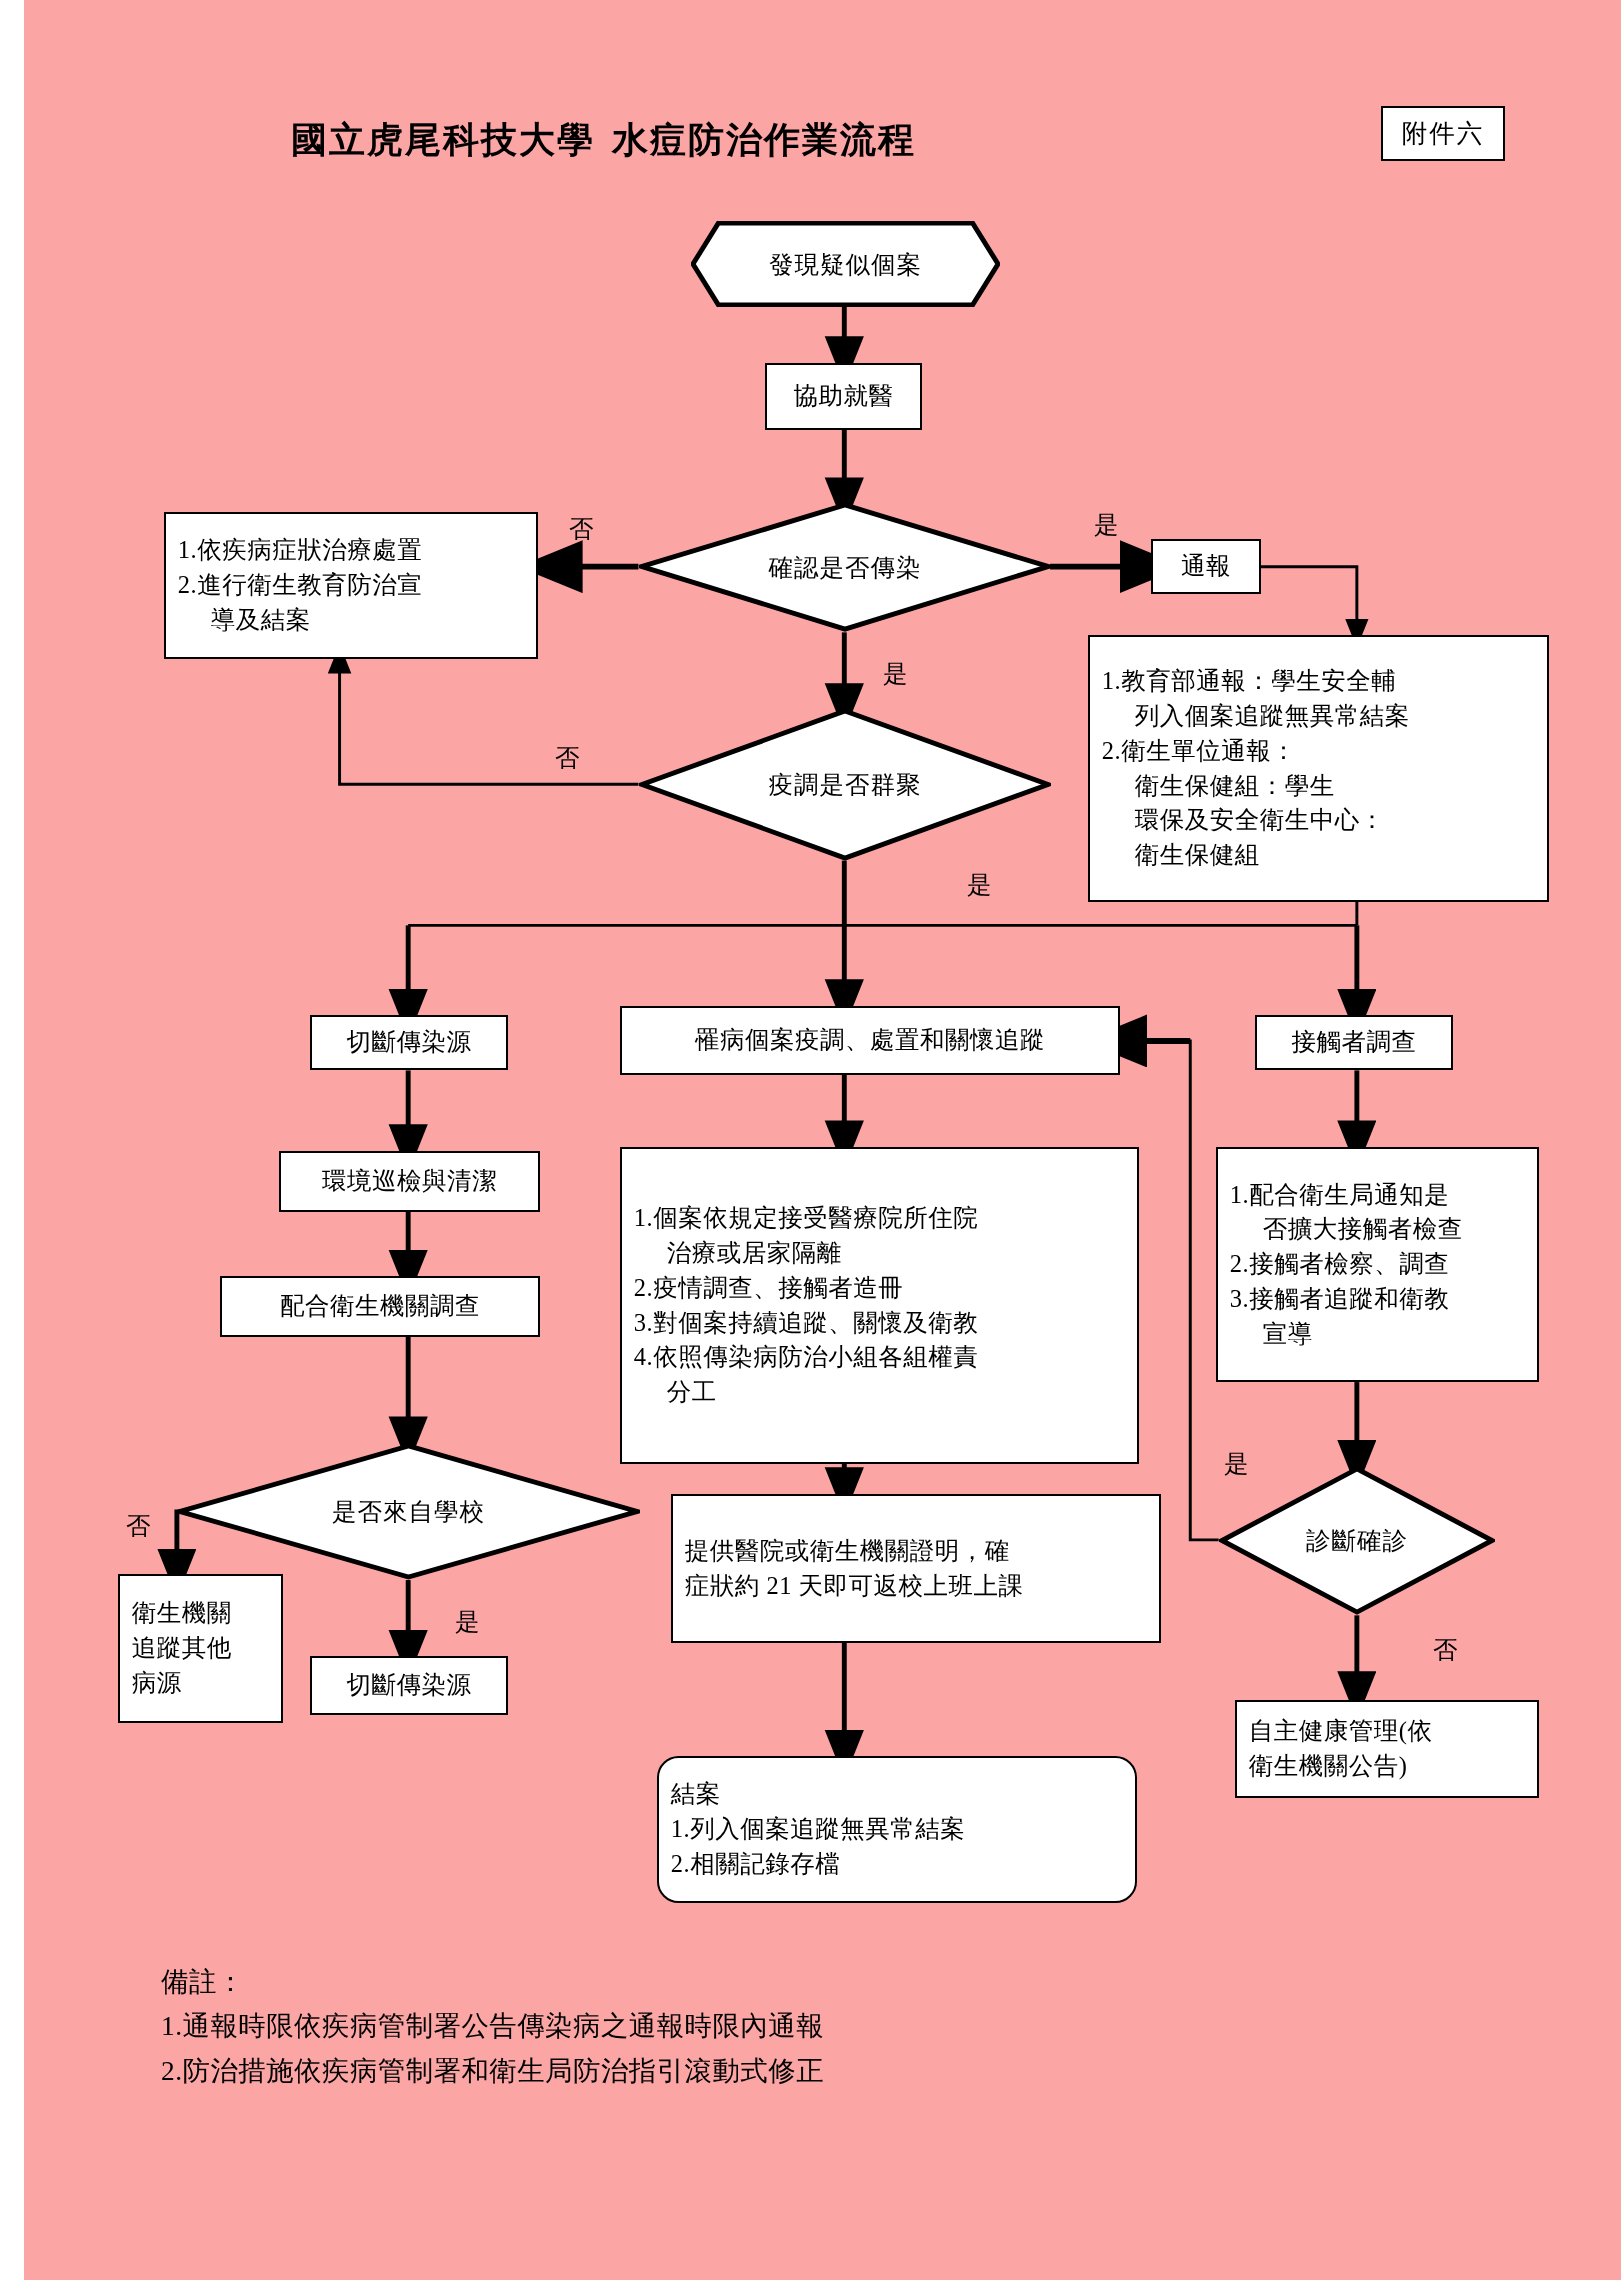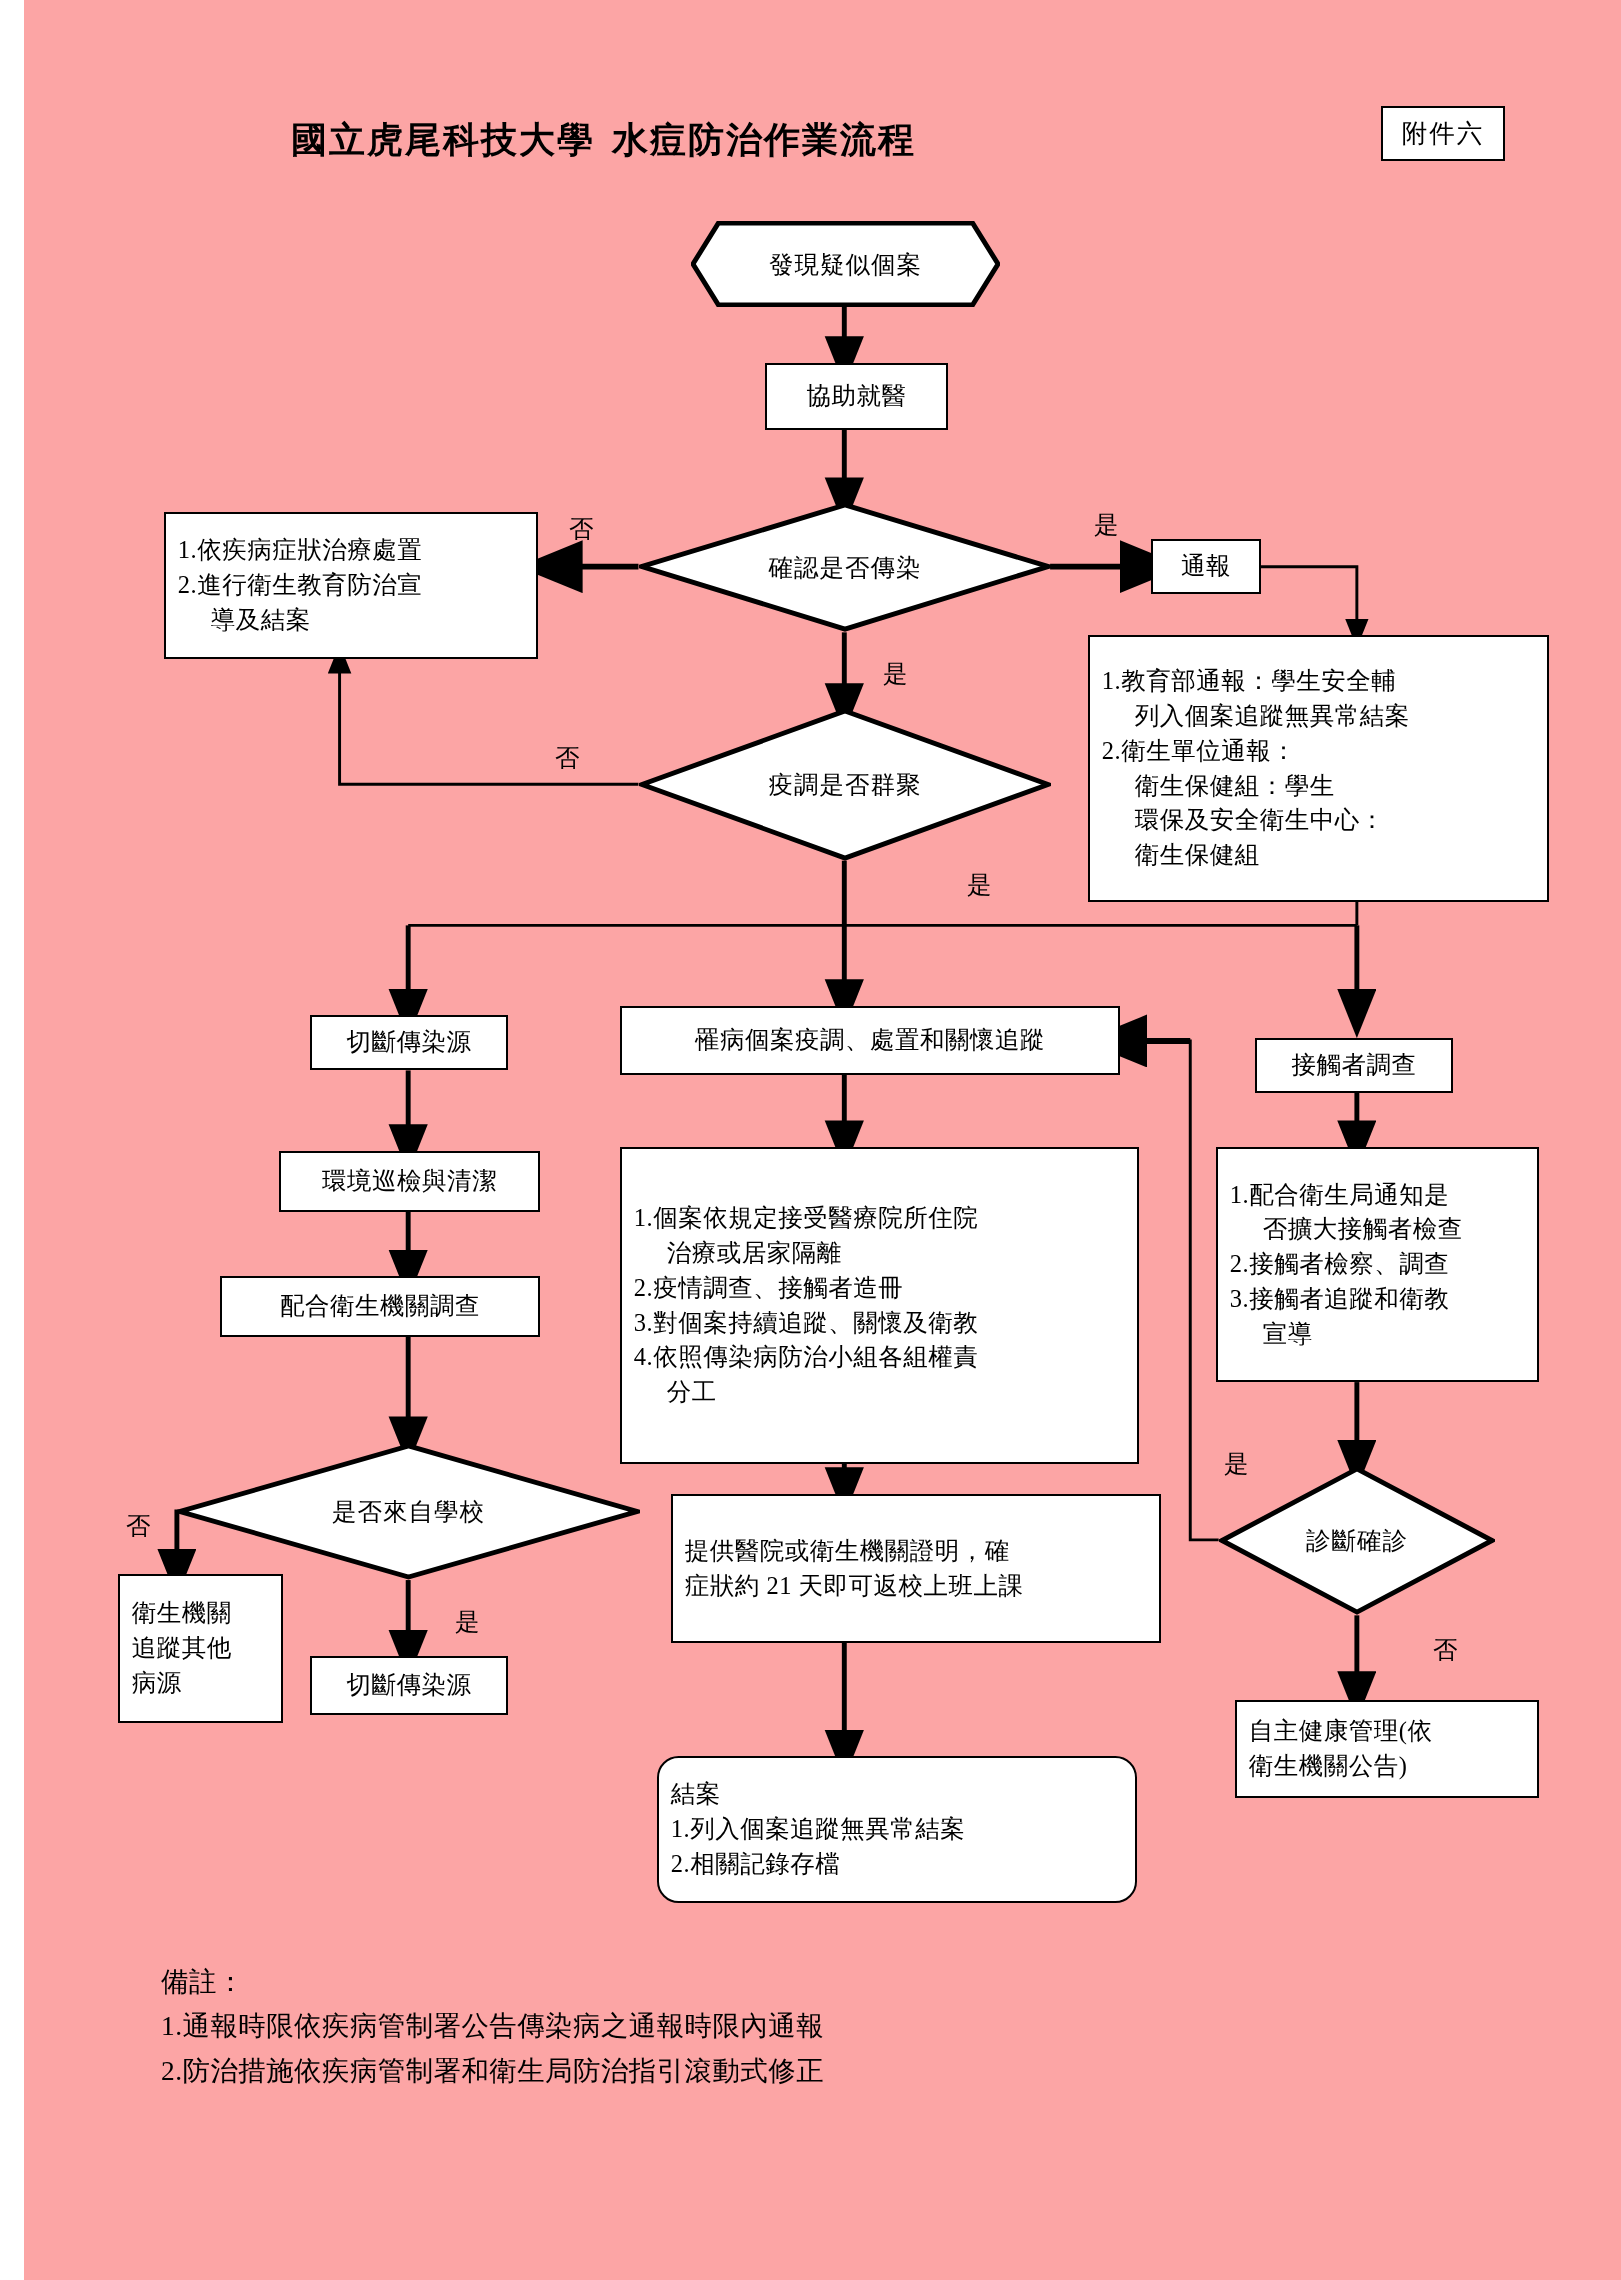--- a/index.html
+++ b/index.html
@@ -201,21 +201,21 @@
     <path d="M1190,1062 L1116,1062" fill="none" stroke="#000" stroke-width="6" marker-end="url(#ahs)"></path>
   </svg>
 
   <div class="shape-node" style="left:667px; top:221px; width:309px; height:86px;">
     <svg viewBox="0 0 315 88" preserveAspectRatio="none">
       <polygon points="28,2 287,2 313,44 287,86 28,86 2,44" fill="#fff" stroke="#000" stroke-width="5"></polygon>
     </svg>
     <span>發現疑似個案</span>
   </div>
 
-  <div class="node rect center" style="left:741px; top:363px; width:183px; height:67px;">
+  <div class="node rect center" style="left:741px; top:363px; width:157px; height:67px;">
     <div class="pad">協助就醫</div>
   </div>
 
   <div class="shape-node" style="left:615px; top:502px; width:412px; height:130px;">
     <svg viewBox="0 0 420 133" preserveAspectRatio="none">
       <polygon points="210,3 417,66 210,130 3,66" fill="#fff" stroke="#000" stroke-width="5"></polygon>
     </svg>
     <span>確認是否傳染</span>
   </div>
   <div class="edge-label" style="left:545px; top:512px;">否</div>
@@ -255,21 +255,21 @@
   <div class="edge-label" style="left:943px; top:868px;">是</div>
 
   <div class="node rect center" style="left:286px; top:1015px; width:198px; height:55px;">
     <div class="pad">切斷傳染源</div>
   </div>
 
   <div class="node rect center" style="left:596px; top:1006px; width:500px; height:69px;">
     <div class="pad">罹病個案疫調、處置和關懷追蹤</div>
   </div>
 
-  <div class="node rect center" style="left:1231px; top:1038px; width:198px; height:55px;">
+  <div class="node rect center" style="left:1231px; top:1015px; width:198px; height:55px;">
     <div class="pad">接觸者調查</div>
   </div>
 
   <div class="node rect center" style="left:255px; top:1151px; width:261px; height:61px;">
     <div class="pad">環境巡檢與清潔</div>
   </div>
 
   <div class="node rect center" style="left:196px; top:1276px; width:320px; height:61px;">
     <div class="pad">配合衛生機關調查</div>
   </div>

